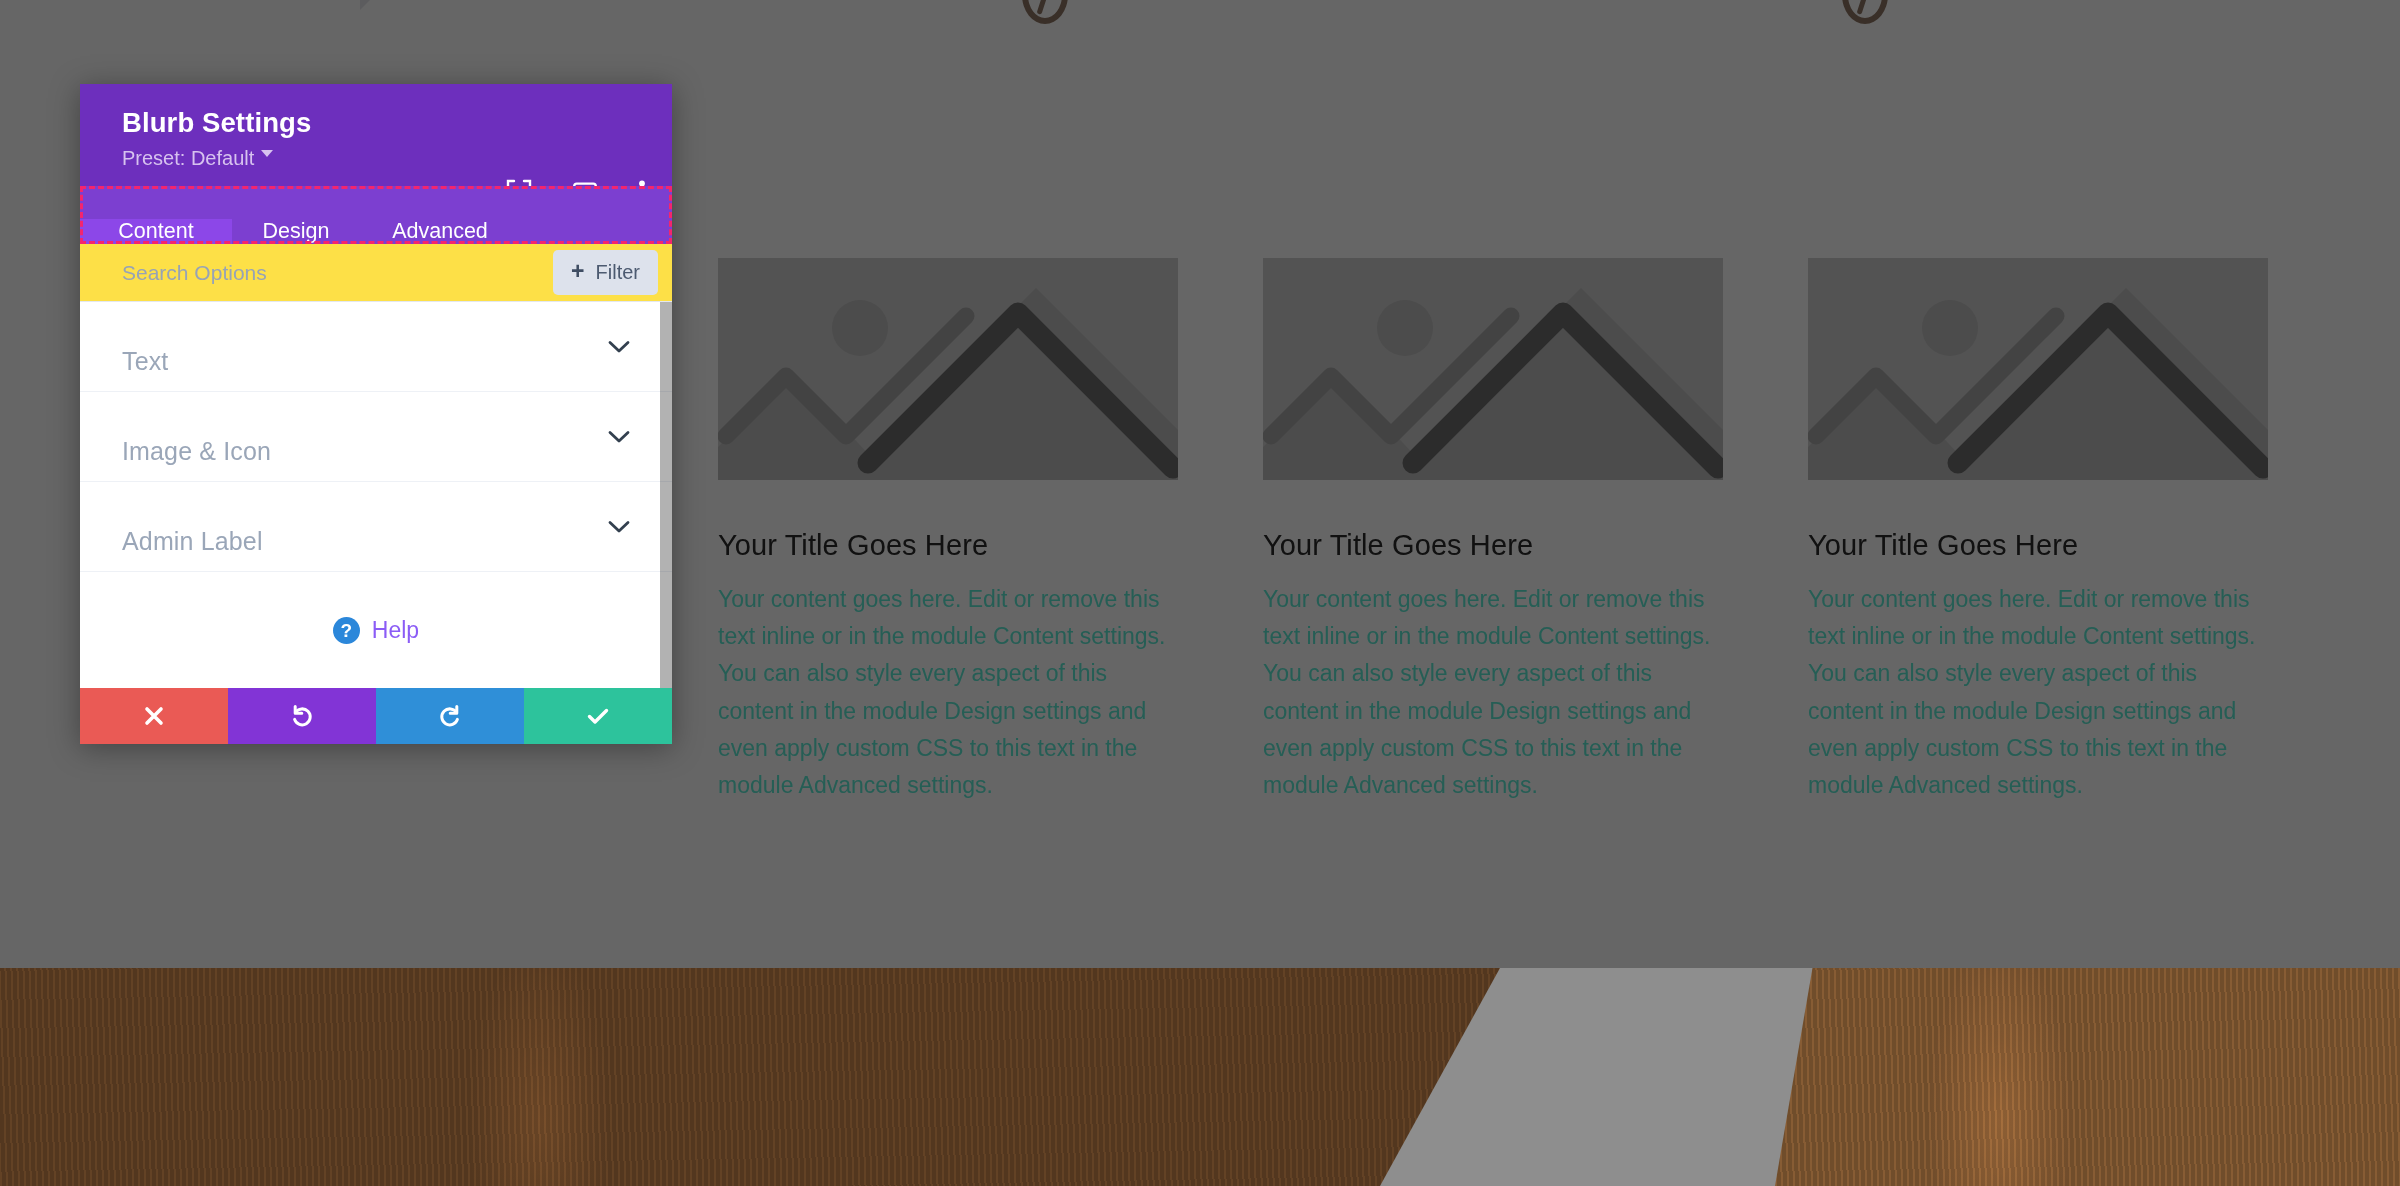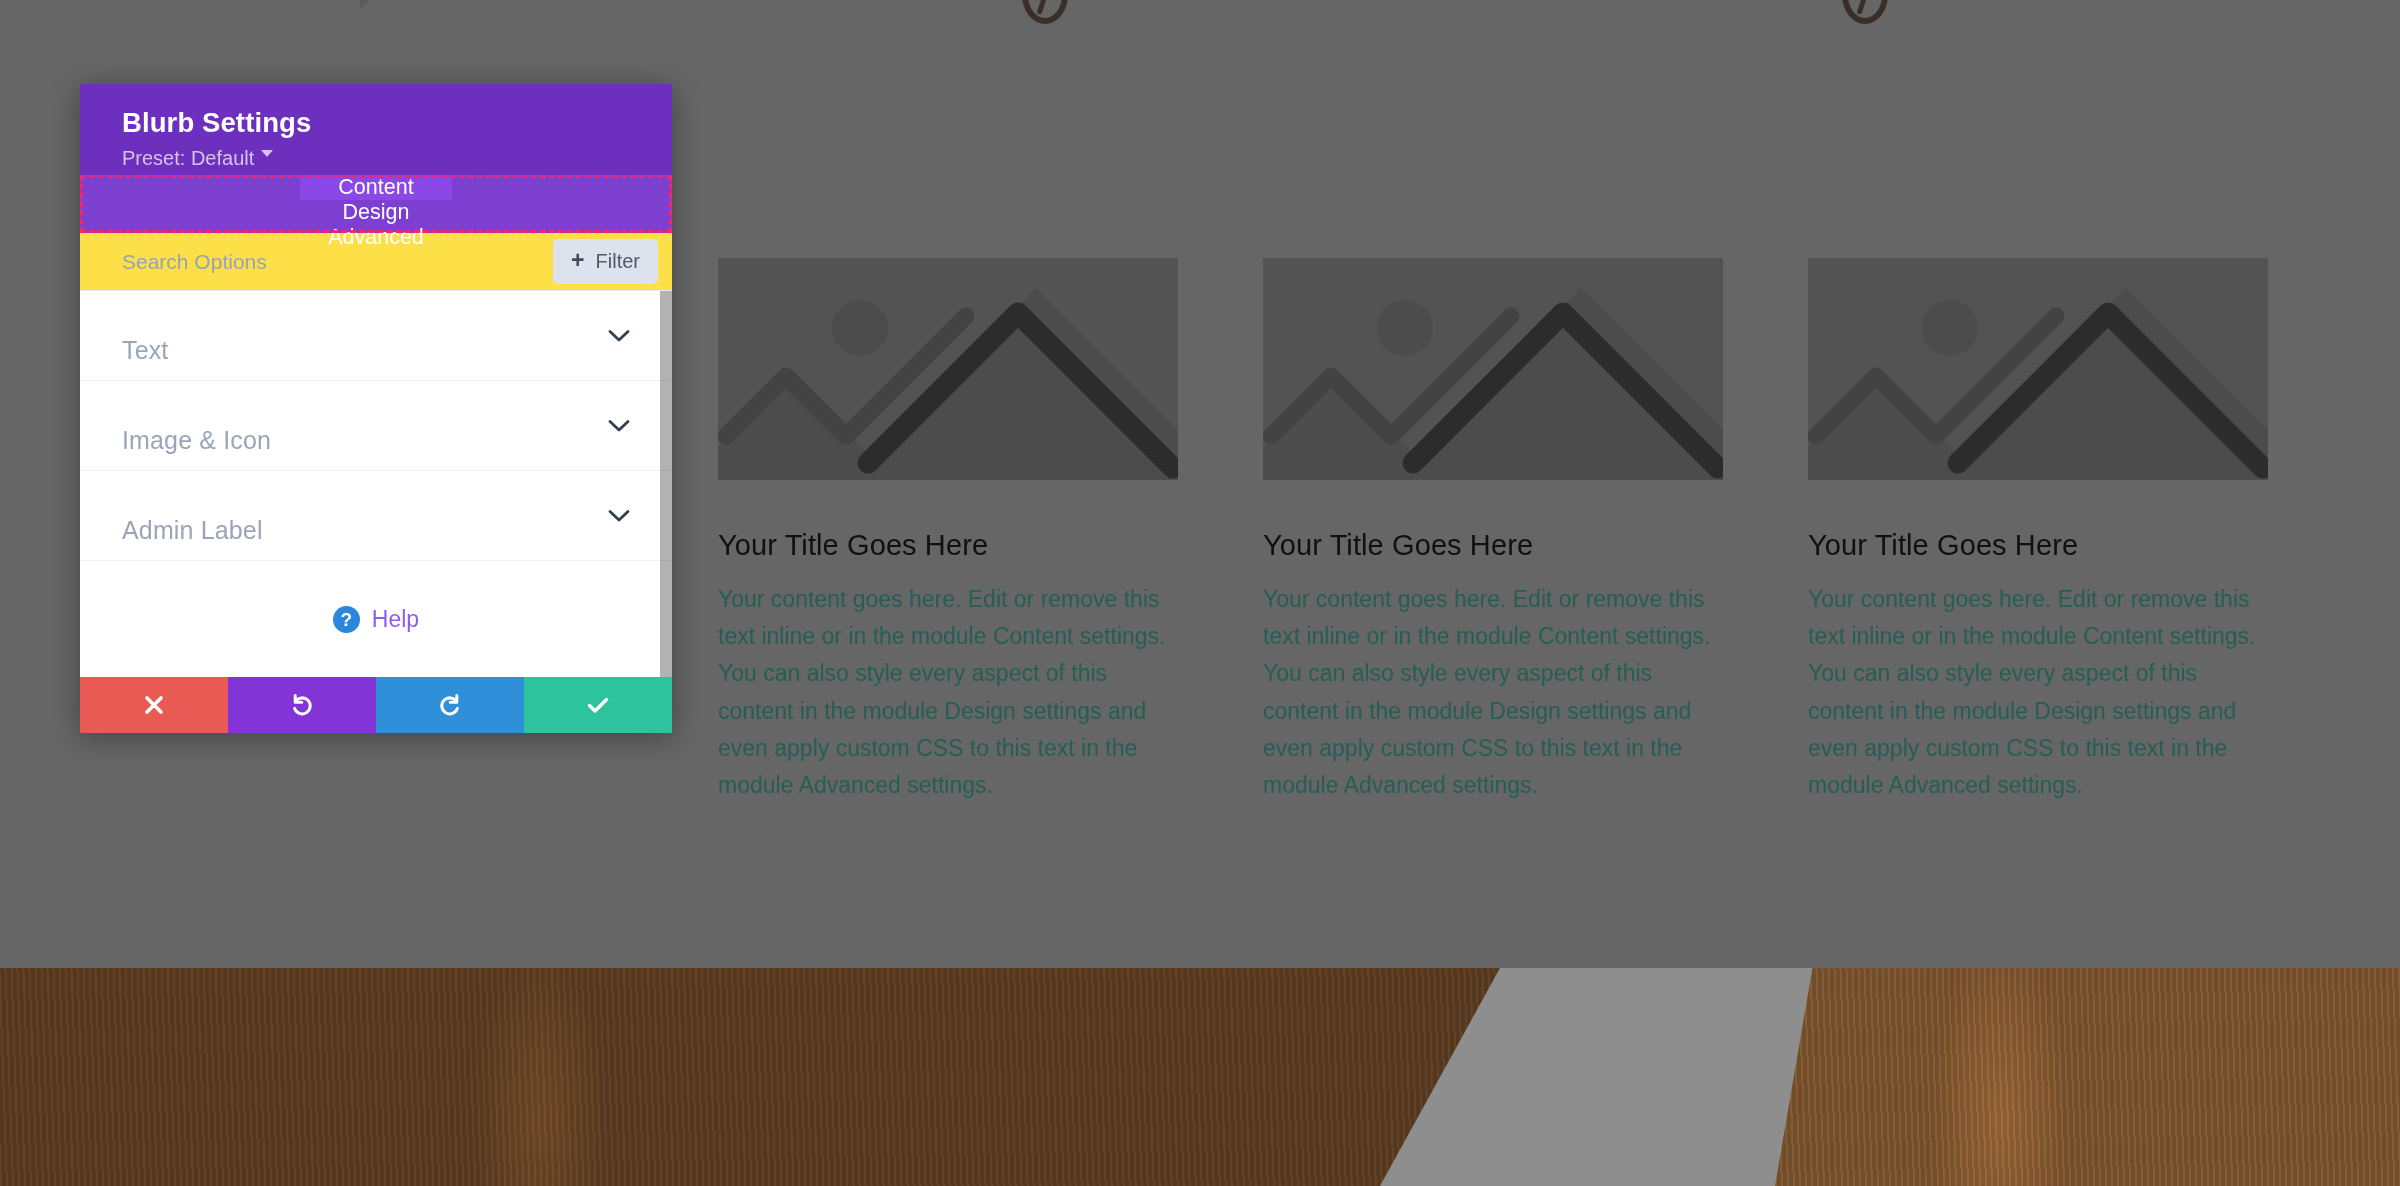--- a/index.html
+++ b/index.html
@@ -150,21 +150,21 @@
     width: 592px;
     z-index: 20;
     background: #ffffff;
     box-shadow: 0 4px 28px rgba(0,0,0,.35);
     font-family: "Liberation Sans", sans-serif;
   }
 
   
   .modal-header {
     background: #6d2fbd;
-    padding: 24px 28px 5px 42px;
+    padding: 24px 28px 16px 42px;
     position: relative;
   }
   .modal-title {
     color: #ffffff;
     font-size: 27.5px;
     font-weight: 700;
     letter-spacing: .1px;
     line-height: 1.1;
   }
   .modal-preset {
@@ -203,25 +203,24 @@
   }
   .tabs-outline {
     position: absolute;
     inset: 0;
     border: 3px dashed #f4256e;
     pointer-events: none;
     z-index: 3;
   }
   .tabs {
     display: flex;
-    align-items: center;
+    align-items: flex-end;
     height: 58px;
     position: relative;
     z-index: 2;
-    flex-direction: column;
   }
   .tab {
     display: flex;
     align-items: center;
     justify-content: center;
     color: #ffffff;
     font-size: 21.5px;
     cursor: pointer;
     padding: 0 8px;
   }

